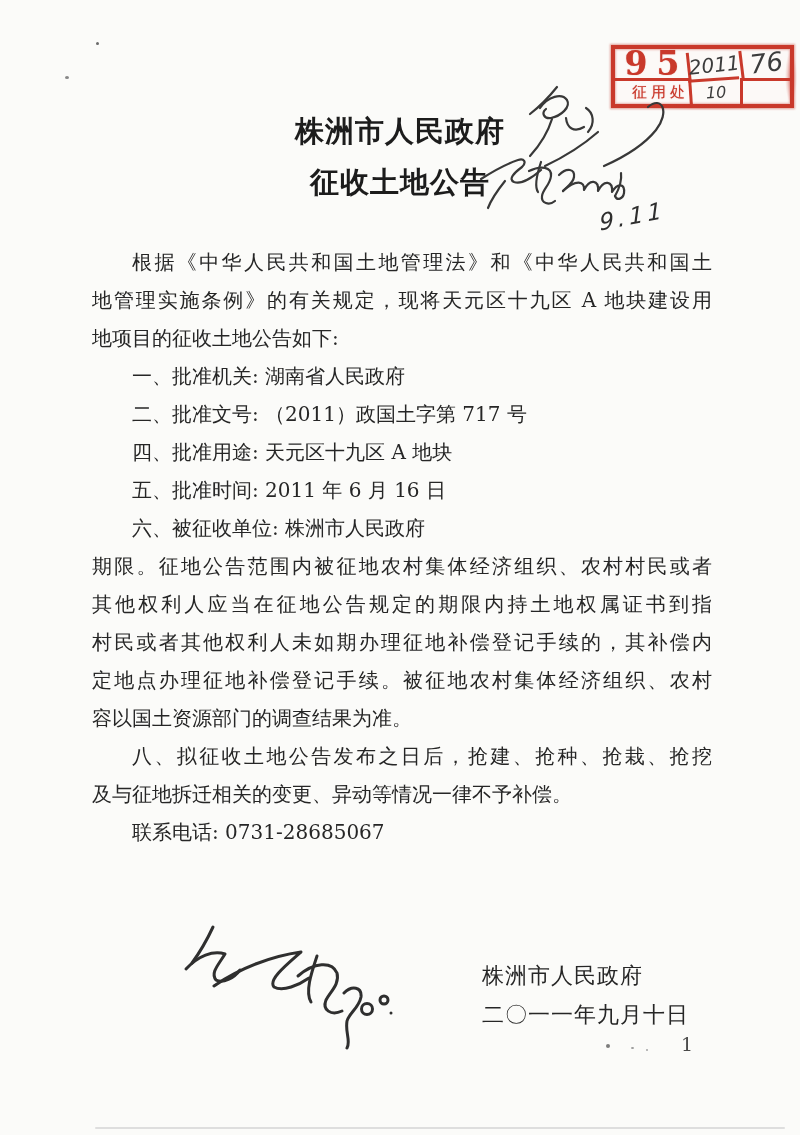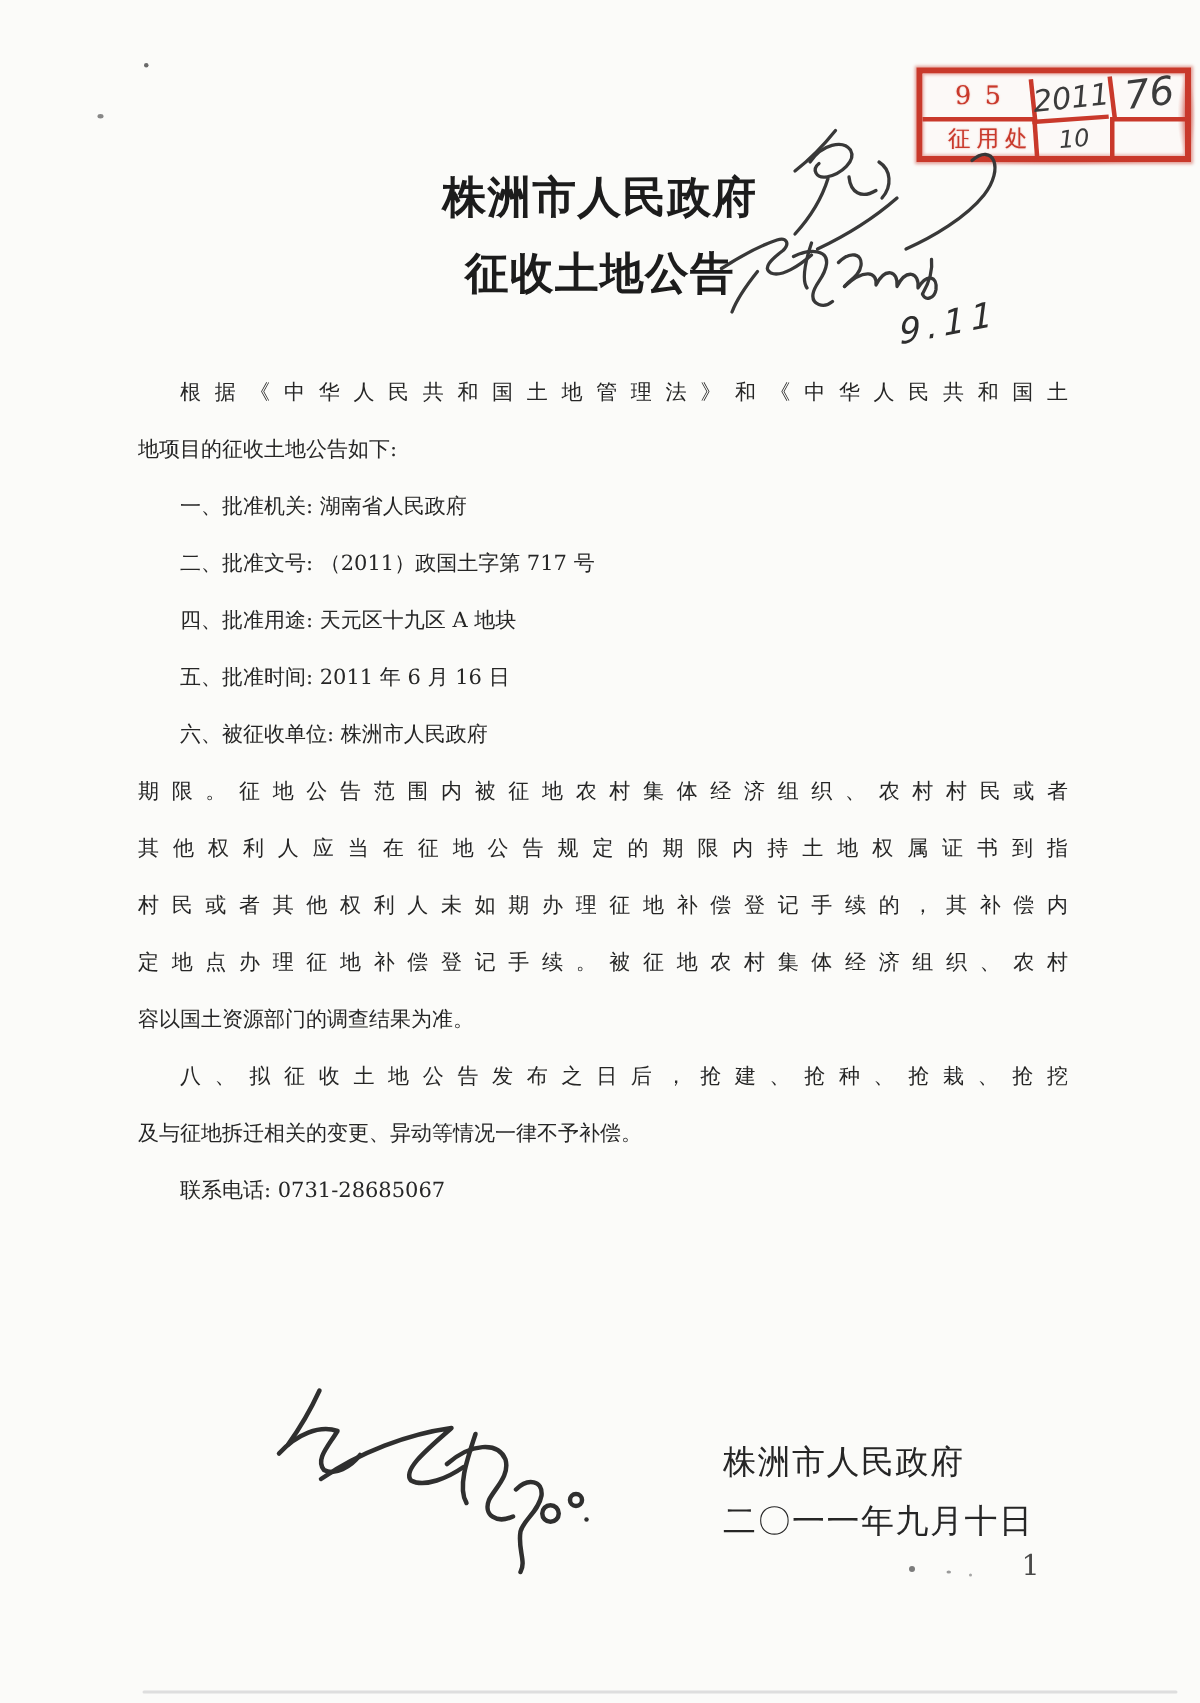--- a/index.html
+++ b/index.html
@@ -17,21 +17,21 @@
   .title{position:absolute;top:116px;left:0;width:800px;text-align:center;}
   .title h1{
     margin:0;font-size:29px;line-height:31px;font-weight:700;
     letter-spacing:1px;color:#1c1c1c;
   }
   .title h1 + h1{margin-top:20px;}
 
   
   .body-text{position:absolute;left:92px;top:243px;width:620px;}
   .line{
-    height:38px;line-height:38px;font-size:14px;
+    height:38px;line-height:38px;font-size:20px;
     white-space:nowrap;color:#262626;
   }
   .line.indent{text-indent:2em;}
   .line.fill{text-align:justify;text-align-last:justify;text-justify:inter-character;}
 
   
   .sig{position:absolute;left:482px;top:956px;}
   .sig div{font-size:22px;line-height:39px;letter-spacing:1px;color:#262626;white-space:nowrap;}
 
   .page-num{
@@ -56,21 +56,21 @@
   }
   .stamp::before{ 
     content:"";position:absolute;left:6px;bottom:-7px;width:172px;height:8px;
     background:radial-gradient(closest-side,rgba(200,55,42,.35),rgba(200,55,42,0) 80%);
   }
   .s-cell{box-sizing:border-box;display:flex;align-items:center;justify-content:center;overflow:visible;}
   .s-cell.bl{border-left:3px solid var(--stamp-red,#c9392b);}
   .s-cell.bt{border-top:3px solid var(--stamp-red,#c9392b);}
   .red-print{
     color:var(--stamp-red,#c9392b);
-    font-weight:400;font-size:17px;letter-spacing:9px;padding-left:9px;
+    font-weight:700;font-size:33px;letter-spacing:9px;padding-left:9px;
     text-shadow:0 0 1px rgba(201,57,43,.6);
   }
   .red-print.small{font-size:15px;letter-spacing:4px;padding-left:17px;font-weight:400;}
   .hand{
     font-family:"DejaVu Sans","Liberation Sans",sans-serif;
     font-style:italic;color:#3c3c3c;font-size:20px;
     transform:rotate(-6deg) translate(-2px,1px);
   }
   .hand.big{font-size:26px;transform:rotate(-7deg) translate(0,-1px);}
   .hand.small{font-size:16px;transform:rotate(-4deg);}
@@ -104,20 +104,21 @@
 
   <div class="title">
     <h1>株洲市人民政府</h1>
     <h1>征收土地公告</h1>
   </div>
 
   <div class="hw-date">9.11</div>
 
   <div class="body-text">
       <div class="line indent fill">根据《中华人民共和国土地管理法》和《中华人民共和国土</div>
+      <div class="line fill">地管理实施条例》的有关规定，现将天元区十九区 A 地块建设用</div>
       <div class="line">地项目的征收土地公告如下:</div>
       <div class="line indent">一、批准机关: 湖南省人民政府</div>
       <div class="line indent">二、批准文号: （2011）政国土字第 717 号</div>
       <div class="line indent">四、批准用途: 天元区十九区 A 地块</div>
       <div class="line indent">五、批准时间: 2011 年 6 月 16 日</div>
       <div class="line indent">六、被征收单位: 株洲市人民政府</div>
       <div class="line fill">期限。征地公告范围内被征地农村集体经济组织、农村村民或者</div>
       <div class="line fill">其他权利人应当在征地公告规定的期限内持土地权属证书到指</div>
       <div class="line fill">村民或者其他权利人未如期办理征地补偿登记手续的，其补偿内</div>
       <div class="line fill">定地点办理征地补偿登记手续。被征地农村集体经济组织、农村</div>

